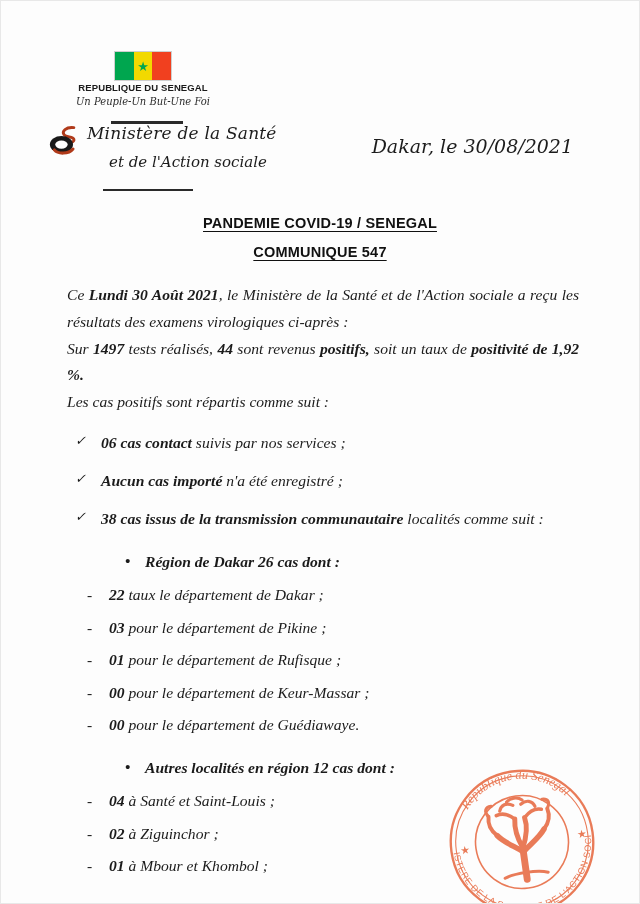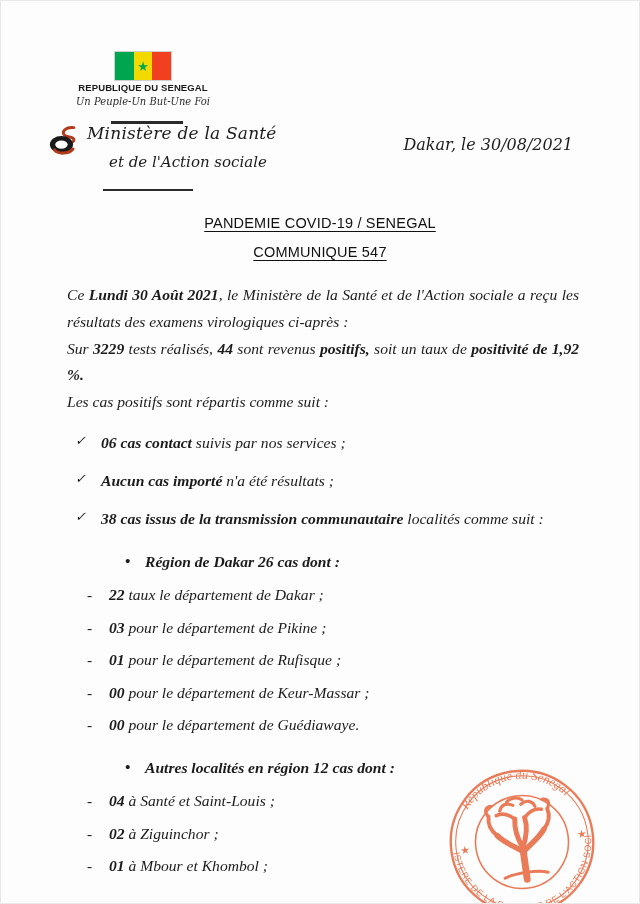--- a/index.html
+++ b/index.html
@@ -116,31 +116,31 @@
     margin-top: 10px;
     margin-left: 22px;
     white-space: nowrap;
   }
   .dateline {
     position: absolute;
     right: 66px;
     top: 134px;
     font-family: "DejaVu Serif", serif;
     font-style: italic;
-    font-size: 16px;
+    font-size: 19px;
     color: #1c1c1c;
     white-space: nowrap;
   }
 
   
   .titles {
     margin-top: 14px;
     text-align: center;
     font-family: "Liberation Sans", sans-serif;
-    font-weight: normal;
+    font-weight: bold;
     color: #111;
   }
   .title-main {
     font-size: 14.5px;
     text-decoration: underline;
     text-underline-offset: 3px;
     letter-spacing: 0.2px;
   }
   .title-sub {
     margin-top: 13px;
@@ -279,30 +279,30 @@
 
   <div class="titles">
     <div class="title-main">PANDEMIE COVID-19 / SENEGAL</div>
     <div class="title-sub">COMMUNIQUE 547</div>
   </div>
 
   <div class="body">
 
     <p class="para-intro"><span>Ce </span><b>Lundi 30 Août 2021</b><span>, le Ministère de la Santé et de l'Action sociale a reçu les résultats des examens virologiques ci-après :</span></p>
 
-    <p class="para-tests"><span>Sur </span><b>3229</b><span> tests réalisés, </span><b>44</b><span> sont revenus </span><b>positifs,</b><span> soit un taux de </span><b>positivité de 1,92 %.</b></p>
+    <p class="para-tests"><span>Sur </span><b>1497</b><span> tests réalisés, </span><b>44</b><span> sont revenus </span><b>positifs,</b><span> soit un taux de </span><b>positivité de 1,92 %.</b></p>
 
     <p class="para-repartis">Les cas positifs sont répartis comme suit :</p>
 
     <ul class="checklist">
       <li>
         <span class="tick">✓</span><b>06 cas contact</b><span> suivis par nos services ;</span>
       </li>
       <li>
-        <span class="tick">✓</span><b>Aucun cas importé</b><span> n'a été résultats ;</span>
+        <span class="tick">✓</span><b>Aucun cas importé</b><span> n'a été enregistré ;</span>
       </li>
       <li class="li-justify">
         <span class="tick">✓</span><span class="inner"><b>38 cas issus de la transmission communautaire</b><span> localités comme suit :</span></span>
       </li>
     </ul>
 
     <div class="region">
       <div class="region-head">
         <span class="dot">•</span><span>Région de Dakar 26 cas dont :</span>
       </div>

